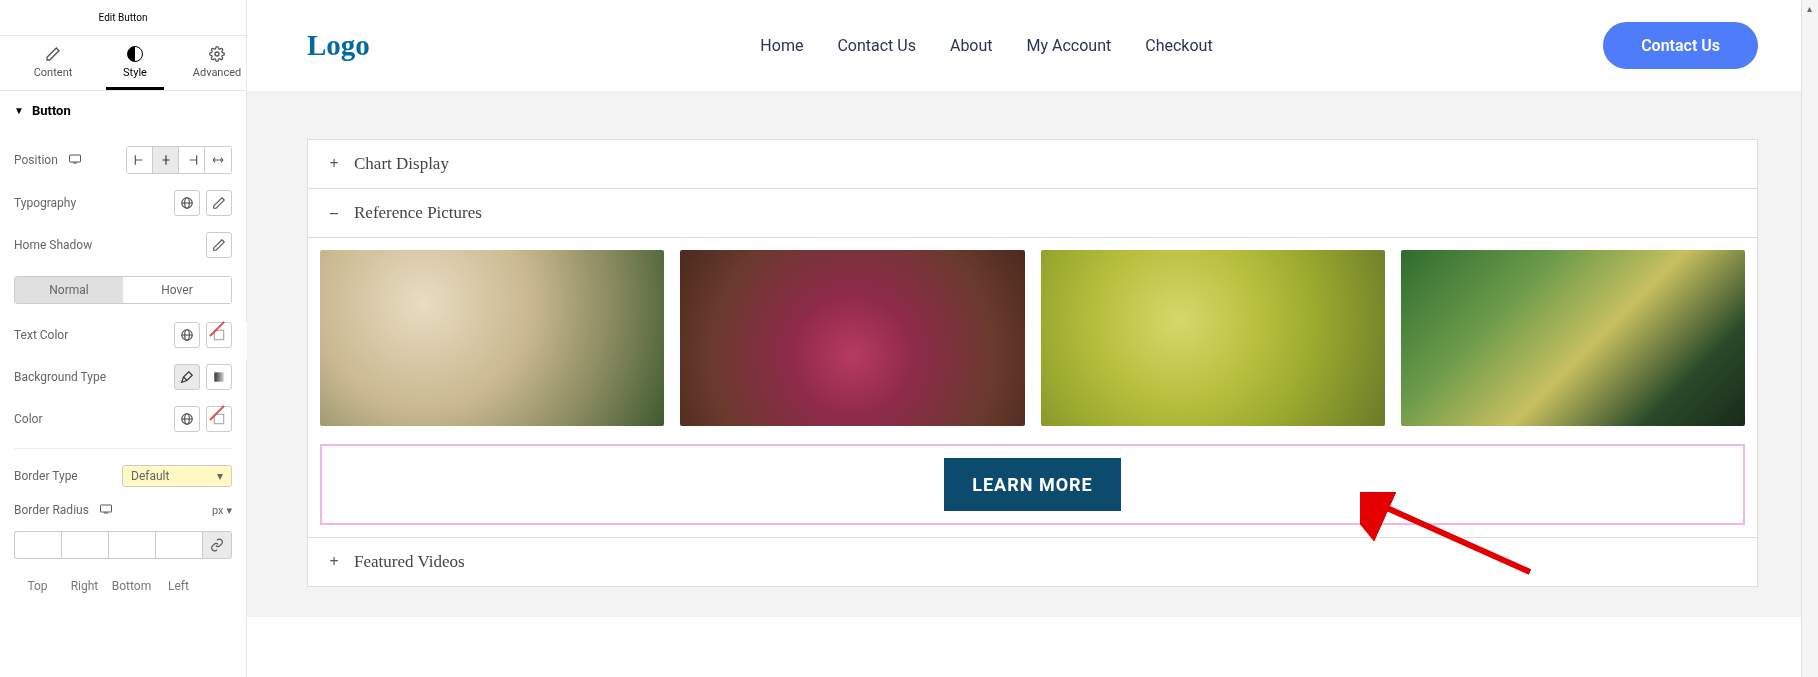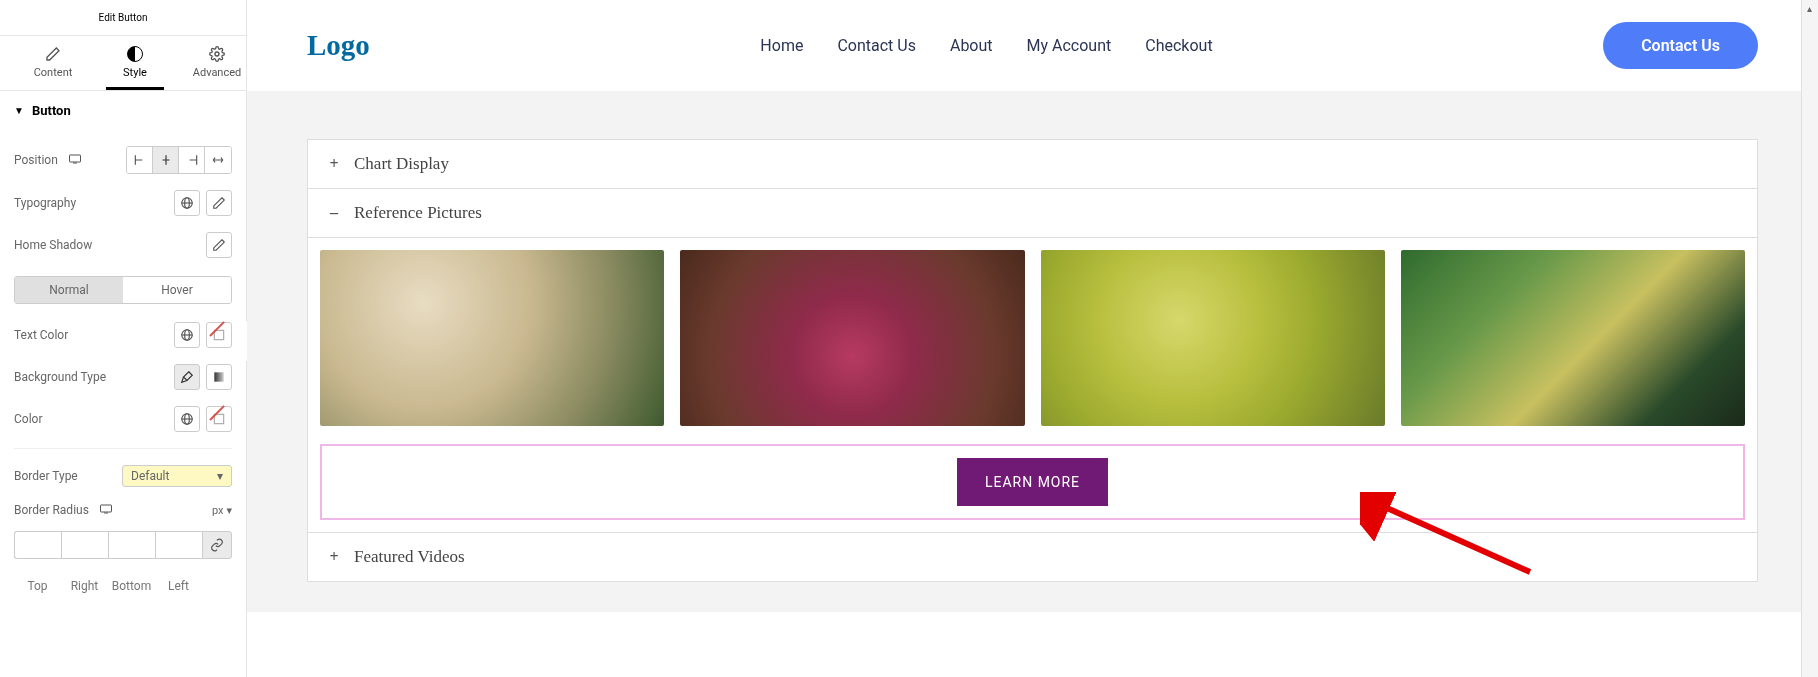--- a/index.html
+++ b/index.html
@@ -71,21 +71,21 @@
 .acc-body { padding: 12px 12px; border-top: 1px solid #ddd; }
 
 .gallery { display: flex; gap: 16px; }
 .gallery .img-box { flex: 1; height: 176px; border-radius: 2px; }
 .img1 { background: radial-gradient(circle at 30% 30%, #e8dcc2 0%, #c9b88f 40%, #8a8a60 70%, #3e5a2f 100%); }
 .img2 { background: radial-gradient(circle at 50% 60%, #b73a62 0%, #8f2a4b 30%, #6a3a2d 70%, #4a2a1d 100%); }
 .img3 { background: radial-gradient(circle at 40% 40%, #d6d86b 0%, #b8bf3e 35%, #9aa92e 60%, #6a7a2a 100%); }
 .img4 { background: linear-gradient(135deg, #2f6b2f 0%, #6a9a4a 30%, #c8c060 55%, #2a4a2a 80%, #1a2a1a 100%); }
 
 .learn-more-wrap { margin-top: 18px; border: 2px solid #f0b6e6; padding: 12px 0; text-align: center; }
-.learn-more-btn { display: inline-block; background: #701a75; color: #fff; padding: 16px 28px; font-size: 14px; font-weight: 400; letter-spacing: 1px; cursor: pointer; }
+.learn-more-btn { display: inline-block; background: #0c4a6e; color: #fff; padding: 16px 28px; font-size: 18px; font-weight: 700; letter-spacing: 1px; cursor: pointer; }
 
 .arrow-annotation { position: absolute; left: 1113px; top: 492px; pointer-events: none; }
 .arrow-annotation svg { width: 180px; height: 90px; }
 
 .globe-slash { position: relative; }
 .globe-slash::after { content: ''; position: absolute; left: 3px; top: 12px; width: 20px; height: 2px; background: #d9534f; transform: rotate(-45deg); transform-origin: left center; }
 
 .device-icon { margin-left: 8px; color: #555; }
 </style>
 </head>

